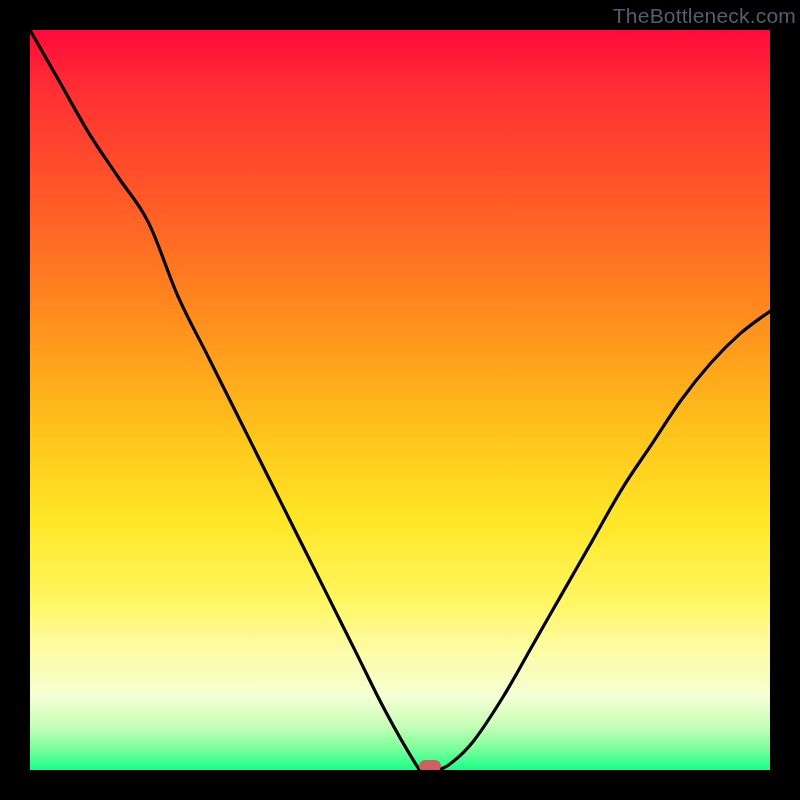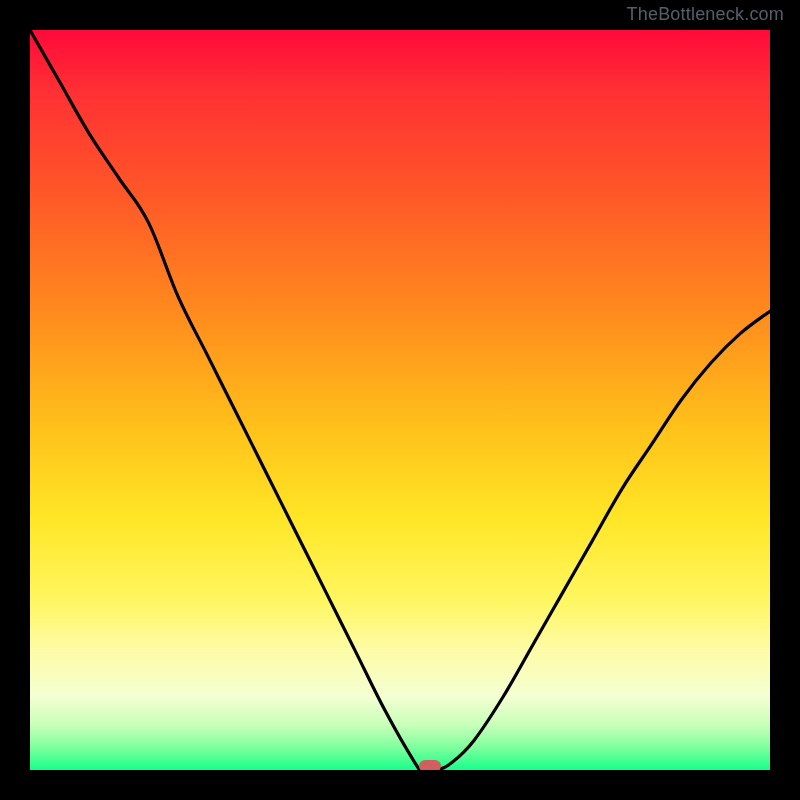--- a/index.html
+++ b/index.html
@@ -54,23 +54,23 @@
   .marker {
     position: absolute;
     width: 22px;
     height: 12px;
     border-radius: 6px;
     transform: translate(-50%, -50%);
   }
   .watermark {
     position: absolute;
     top: 4px;
-    right: 16px;
+    right: 4px;
     color: #555f6a;
-    font-size: 18px;
+    font-size: 21px;
     font-weight: 500;
     letter-spacing: 0.2px;
   }
 </style>
 </head>
 <body>
 
 <div class="frame">
   <div class="watermark">TheBottleneck.com</div>
 

